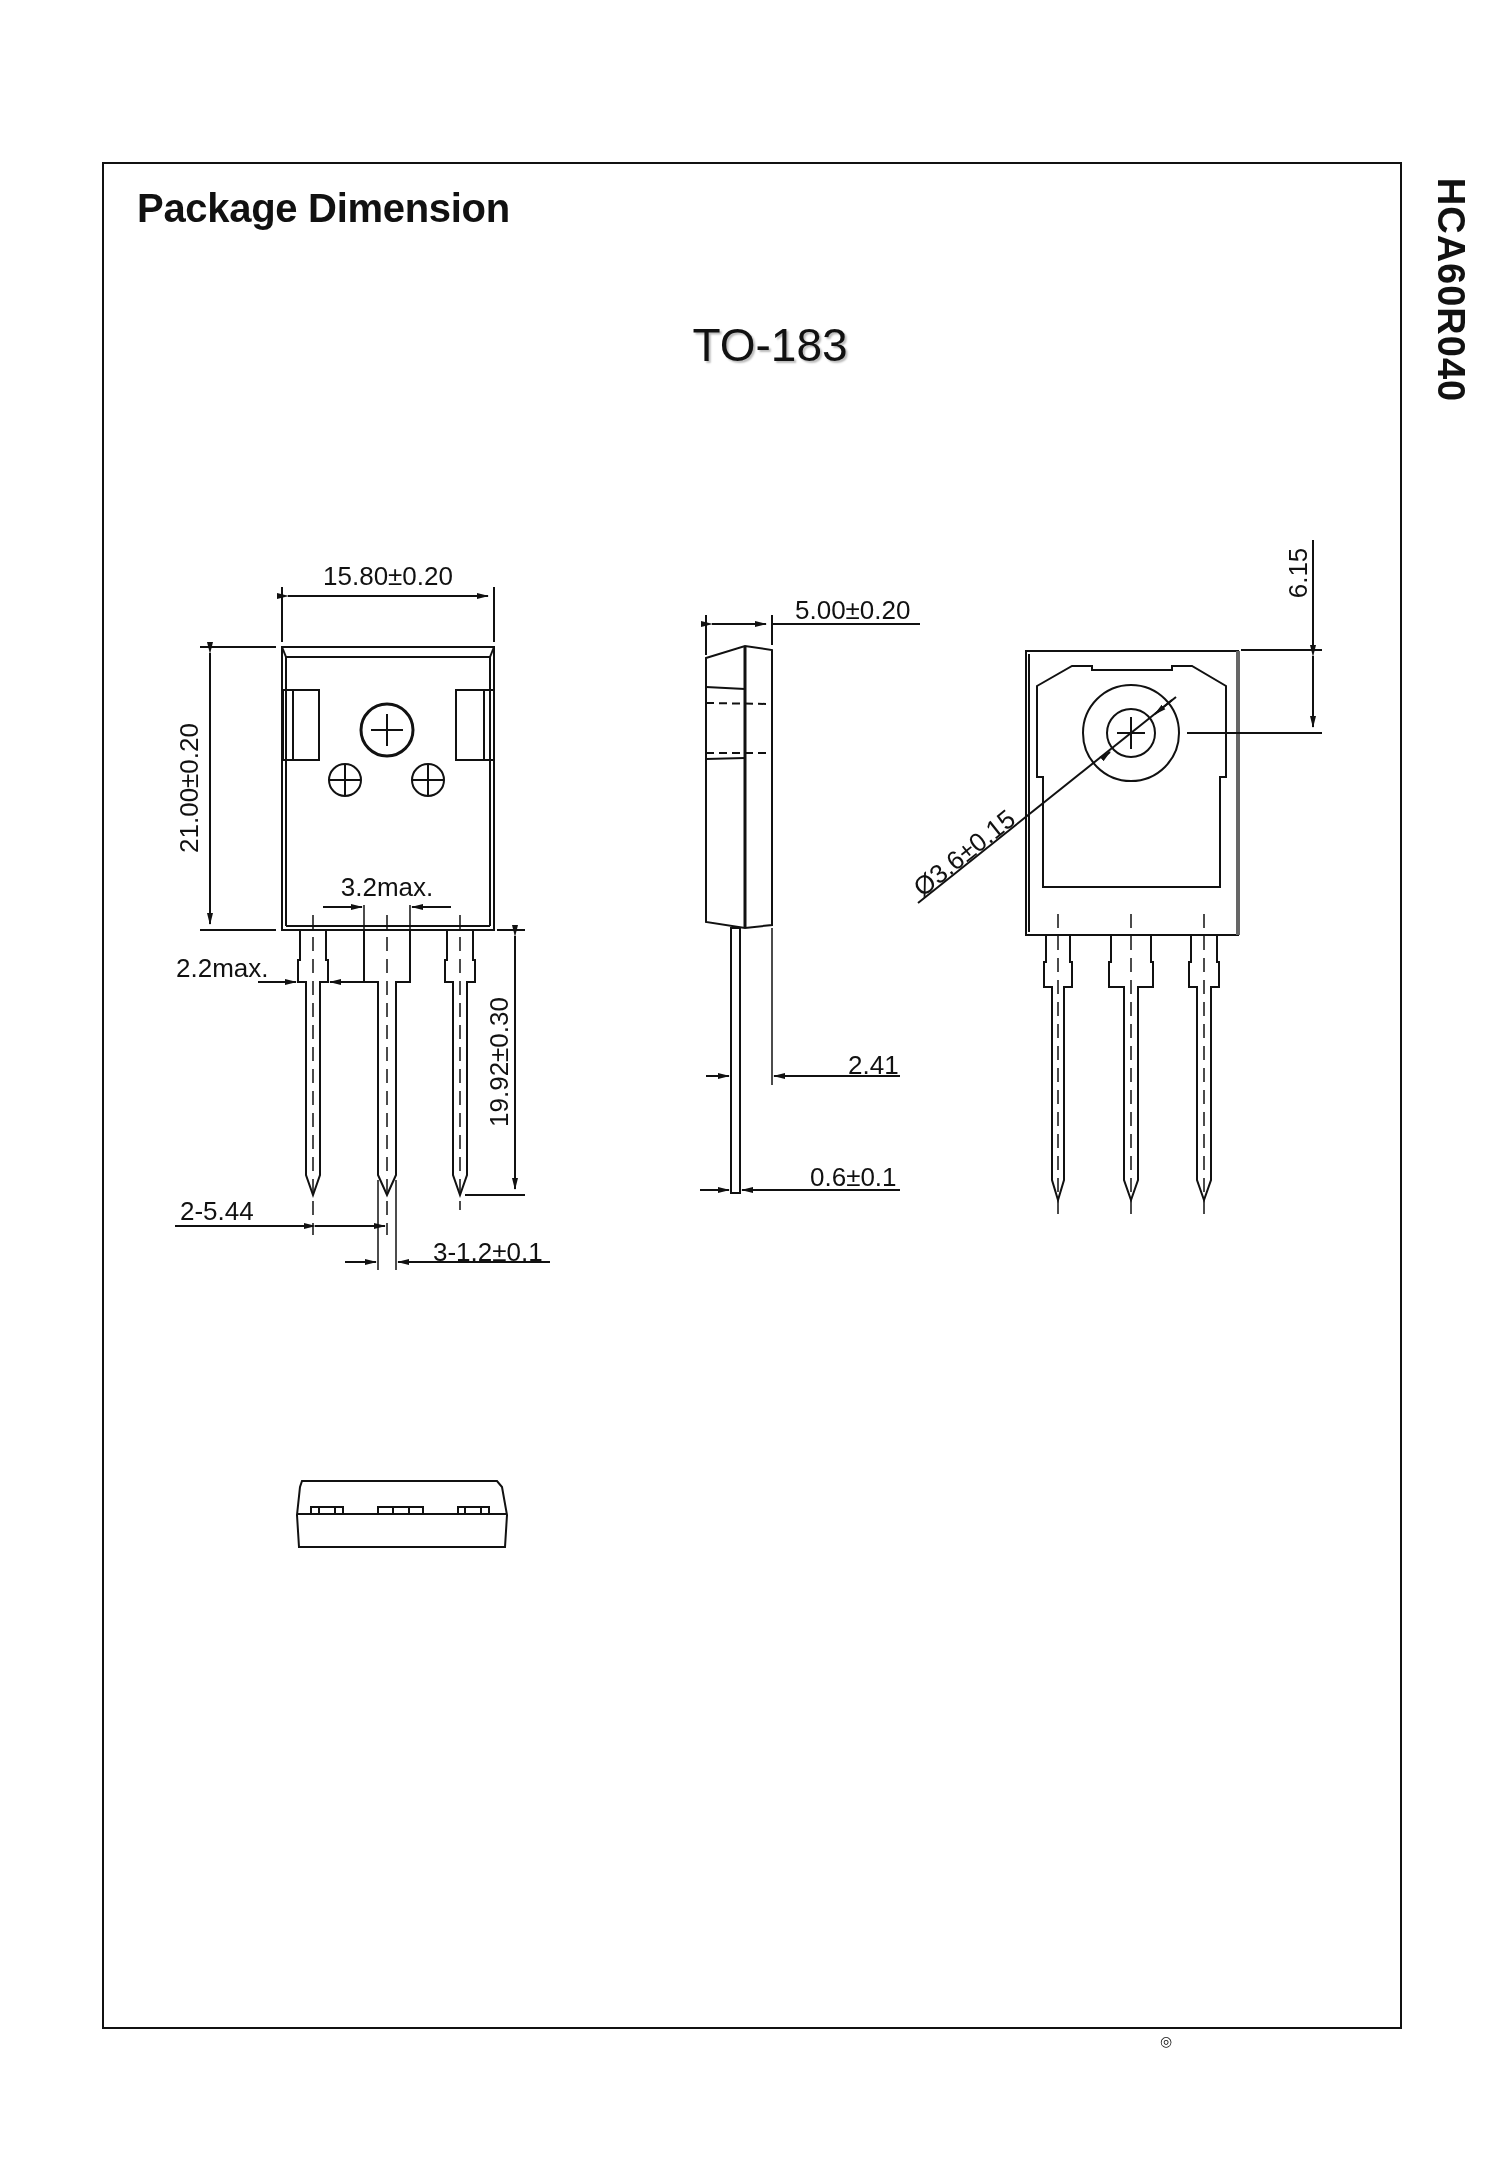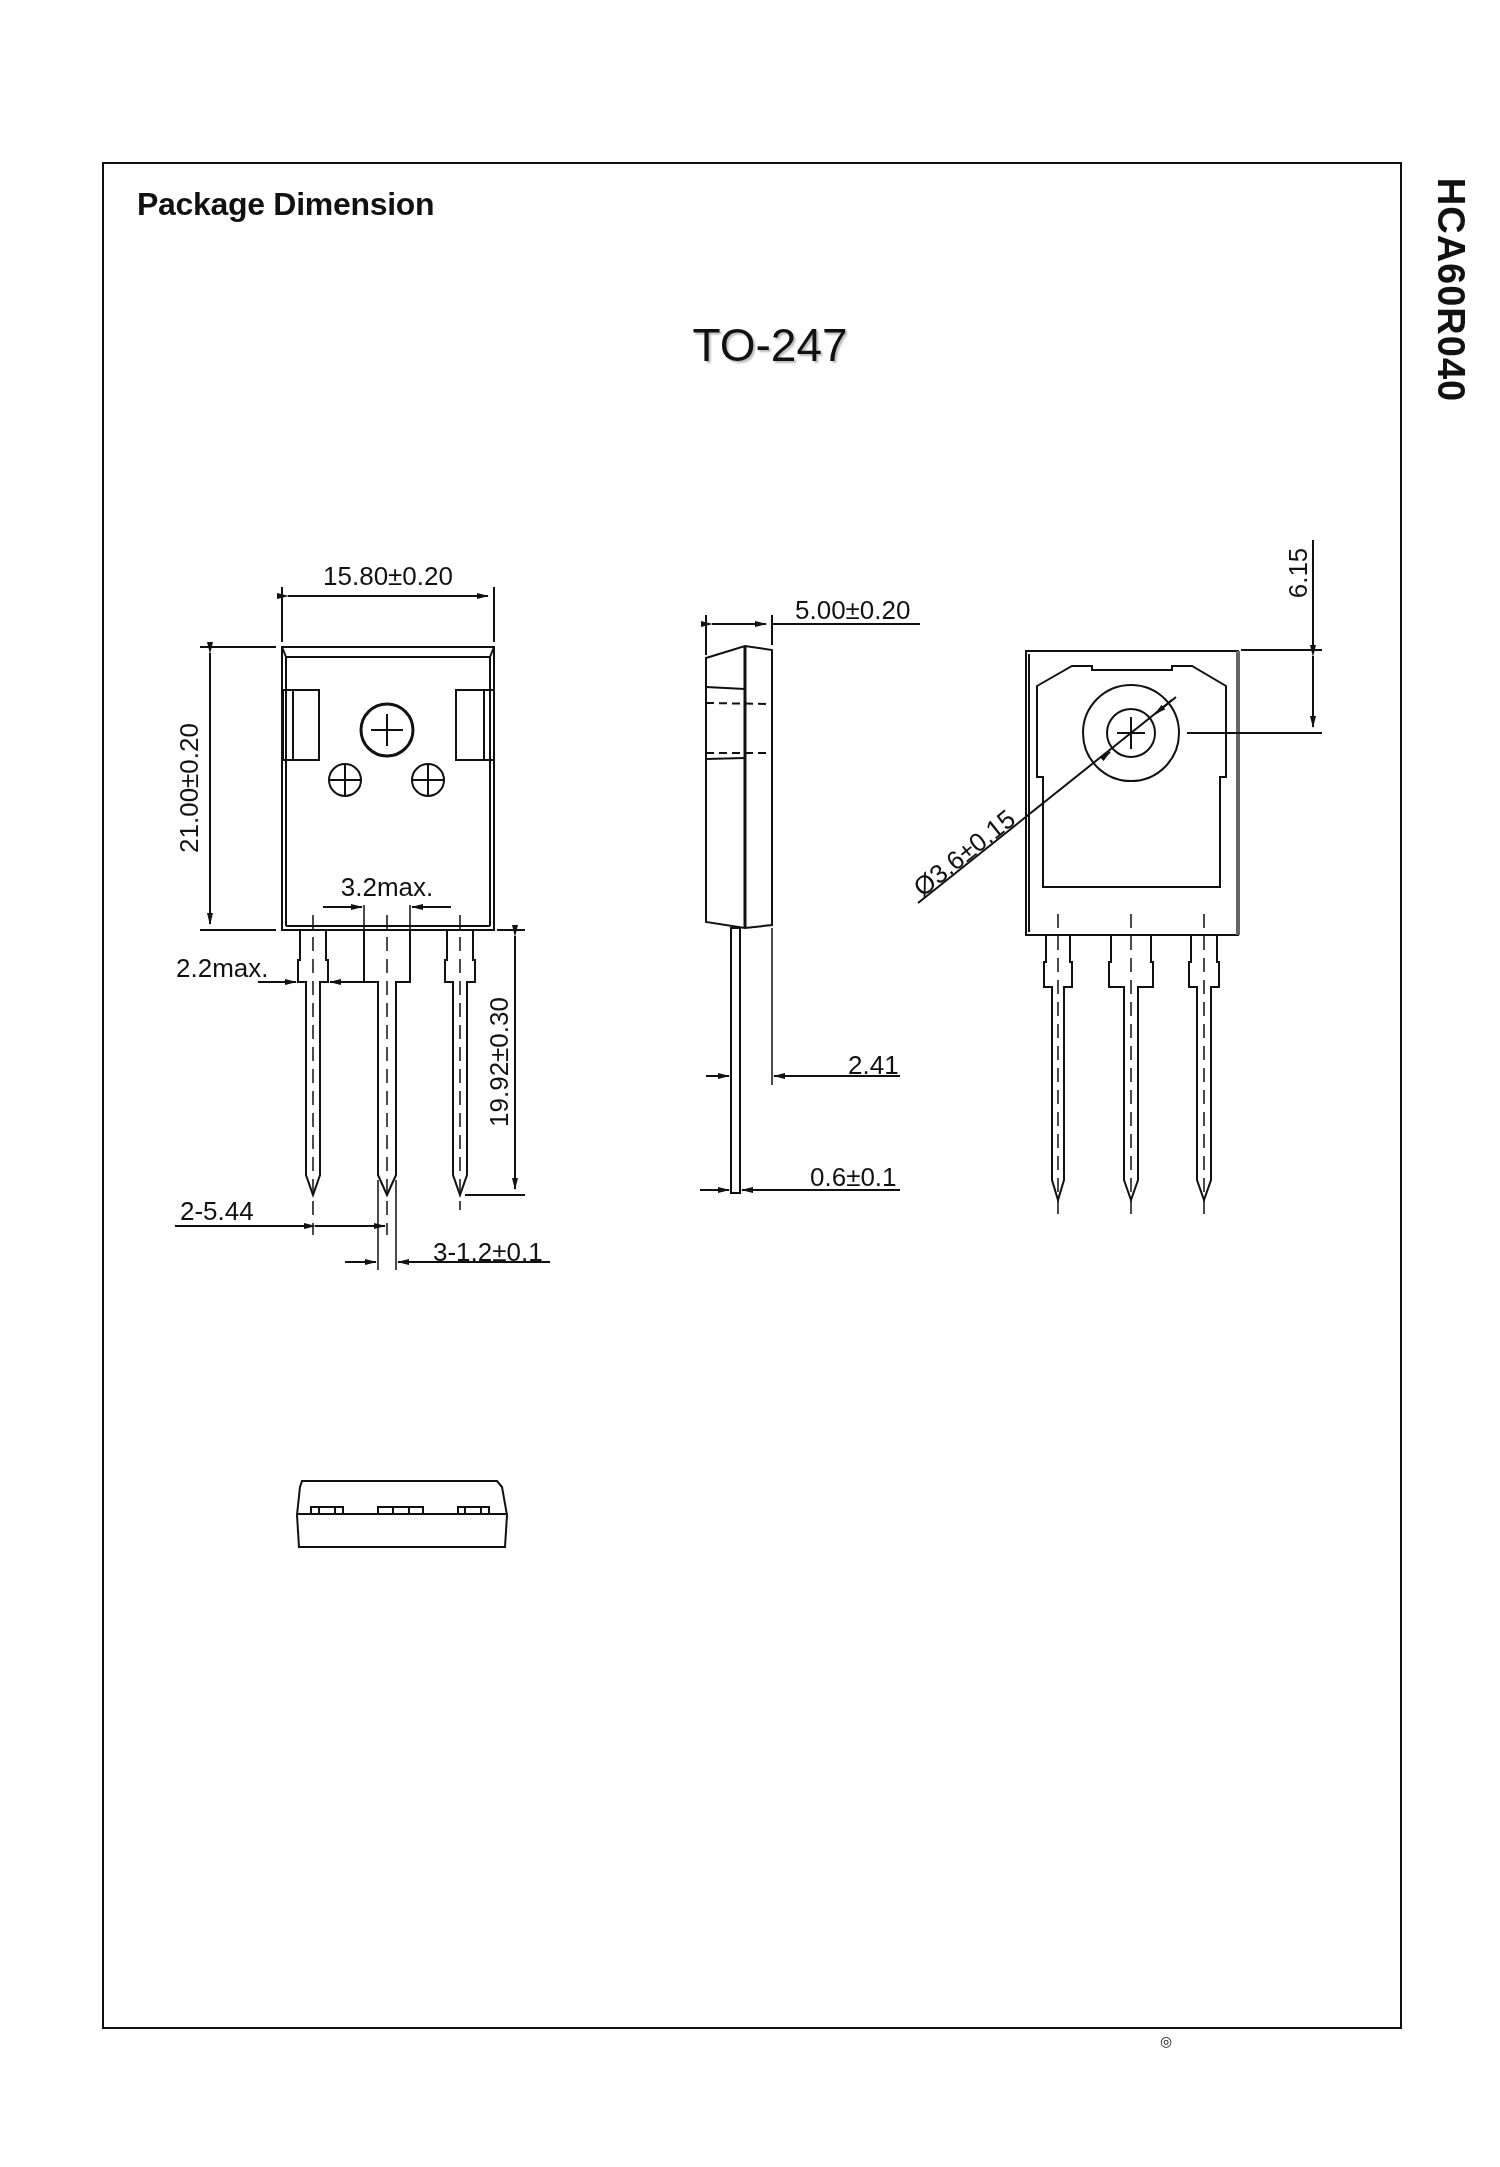--- a/index.html
+++ b/index.html
@@ -1,40 +1,40 @@
 <!DOCTYPE html>
 <html><head>
 <meta charset="utf-8">
 <style>
   html, body { margin: 0; padding: 0; background: #ffffff; }
   body { width: 1500px; height: 2167px; position: relative; overflow: hidden;
          font-family: "Liberation Sans", sans-serif; color: #111; }
   .frame { position: absolute; left: 102px; top: 162px; width: 1300px; height: 1867px;
            border: 2px solid #111; box-sizing: border-box; }
-  .title { position: absolute; left: 137px; top: 186px; font-size: 32px; font-weight: bold;
+  .title { position: absolute; left: 137px; top: 186px; font-size: 40px; font-weight: bold;
            font-family: "Liberation Sans", sans-serif; letter-spacing: -0.3px; }
   .part { position: absolute; left: 1420px; top: 160px; width: 60px; height: 260px; }
   .part span { position: absolute; left: 50%; top: 50%; white-space: nowrap;
                transform: translate(-50%, -50%) rotate(90deg);
                font-size: 38px; font-weight: bold; letter-spacing: 1px; }
   .pkg { position: absolute; left: 620px; top: 318px; width: 300px; text-align: center;
          font-size: 46px; text-shadow: 2px 2px 2px #bbb; }
   .footer-mark { position: absolute; left: 1160px; top: 2033px; font-size: 14px; }
   svg.drawing { position: absolute; left: 0; top: 0; }
   svg text { font-family: "Liberation Sans", sans-serif; font-size: 26px; fill: #111; }
 </style>
 </head>
 <body>
 
 <div class="frame"></div>
 <div class="title">Package Dimension</div>
 <div class="part">
     <span>HCA60R040</span>
   </div>
-<div class="pkg">TO-247</div>
+<div class="pkg">TO-183</div>
 <div class="footer-mark">◎</div>
 
 <svg class="drawing" width="1500" height="2167" viewBox="0 0 1500 2167">
   <defs>
     <marker id="arr" markerWidth="12" markerHeight="8" refX="11" refY="4" orient="auto" markerUnits="userSpaceOnUse">
       <path d="M0,1 L12,4 L0,7 Z" fill="#111"></path>
     </marker>
   </defs>
   <g stroke="#111" stroke-width="2" fill="none">
 

